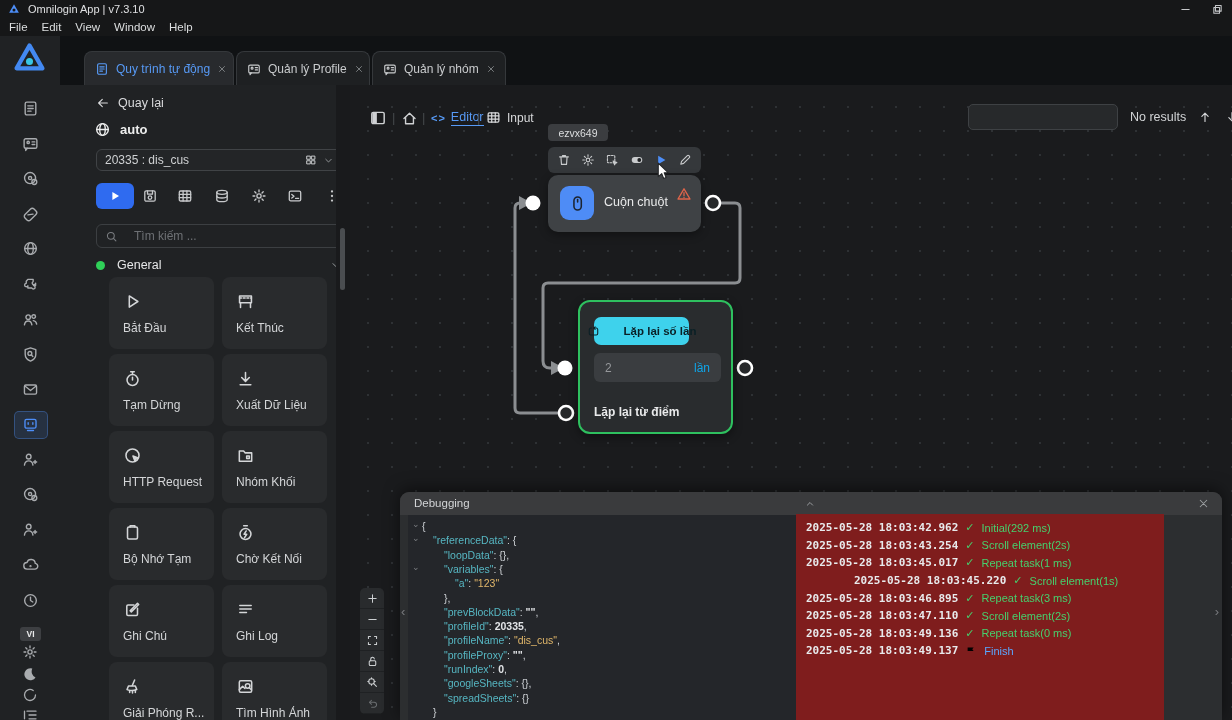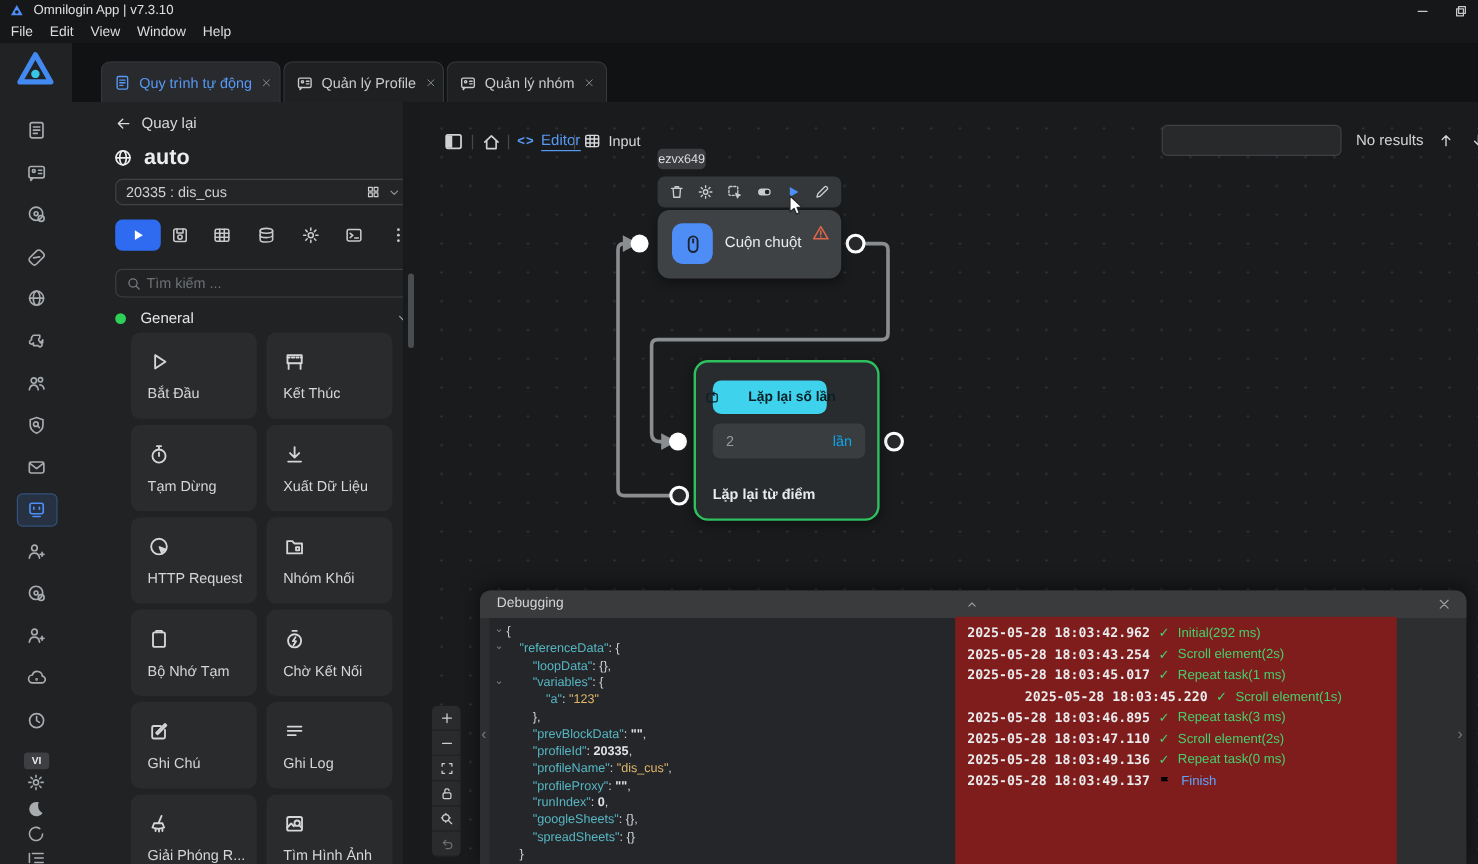--- a/index.html
+++ b/index.html
@@ -27,27 +27,27 @@
   .tabstrip{position:absolute;left:60px;top:36px;width:1172px;height:49px;background:#101214}
   .tab{position:absolute;top:15px;height:34px;background:#1e2022;border:1px solid #35383b;border-bottom:none;border-radius:8px 8px 0 0;display:flex;align-items:center;padding:0 10px;gap:7px;color:#c9cbcd}
   .tab.active{background:#282a2d;color:#579af6}
   .tab .tab-label{font-size:12px;white-space:nowrap}
   .tab .tab-close{width:10px;height:10px;color:#8d9093;display:inline-flex}
   .tab .tab-close svg{width:10px;height:10px}
   
   .panel{position:absolute;left:60px;top:85px;width:276px;height:635px;background:#202224;overflow:hidden}
   .backrow{position:absolute;left:36px;top:11px;display:flex;align-items:center;gap:8px;color:#d9dadc;font-size:12.5px}
   .wfrow{position:absolute;left:34px;top:36px;display:flex;align-items:center;gap:9px;color:#eceded}
-  .wfname{font-size:18px;font-weight:bold}
+  .wfname{font-size:13px;font-weight:bold}
   .profsel{position:absolute;left:36px;top:64px;width:247px;height:22px;border:1px solid #404346;border-radius:6px;background:#232527;display:flex;align-items:center;padding:0 8px;gap:6px;color:#cfd1d3;font-size:12px}
   .profsel .grow{flex:1}
   .ptool{position:absolute;left:0;top:98px;width:276px;height:26px}
   .playbtn{position:absolute;left:36px;top:0;width:38px;height:26px;background:#2f6bf0;border-radius:6px;display:flex;align-items:center;justify-content:center}
   .ptool-ic{position:absolute;top:4px;width:24px;height:18px;display:flex;align-items:center;justify-content:center;color:#c7c9cb}
-  .searchbox{position:absolute;left:36px;top:139px;width:246px;height:24px;border:1px solid #3c3f42;border-radius:6px;display:flex;align-items:center;padding:4px 8px;gap:4px;color:#7a7d81}
+  .searchbox{position:absolute;left:36px;top:139px;width:246px;height:24px;border:1px solid #3c3f42;border-radius:6px;display:flex;align-items:center;padding:4px 8px;gap:16px;color:#7a7d81}
   .searchbox input{flex:1;background:transparent;border:none;outline:none;color:#c9cbcd;font-size:12px}
   .searchbox input::placeholder{color:#6e7175}
   .genrow{position:absolute;left:36px;top:173px;width:246px;display:flex;align-items:center;gap:12px;color:#e6e7e8;font-size:12.5px}
   .gendot{width:9px;height:9px;border-radius:50%;background:#2fd058}
   .genrow .gchev{margin-left:auto;color:#9b9ea1}
   .block-card{position:absolute;width:105px;height:72px;background:#292b2d;border-radius:8px;color:#d4d6d8}
   .block-card .icon{position:absolute;left:14px;top:15px;width:19px;height:19px}
   .block-card .blabel{position:absolute;left:14px;top:44px;font-size:12px;white-space:nowrap;max-width:90px;overflow:hidden}
   .pscroll{position:absolute;left:340px;top:228px;width:5px;height:62px;background:#4a4d50;border-radius:3px}
   .pstrip{position:absolute;left:336px;top:85px;width:14px;height:635px;background:#191a1c}
@@ -58,21 +58,21 @@
   .editor-link{position:absolute;left:431px;top:110px;display:flex;align-items:center;gap:5px;color:#579af6;z-index:3}
   .editor-link .codeg{font-size:11px;font-weight:bold;letter-spacing:1px}
   .editor-link .elabel{font-size:12.5px;border-bottom:1px solid #579af6;padding-bottom:1px}
   .input-link{position:absolute;left:486px;top:110px;display:flex;align-items:center;gap:6px;color:#d8d9db;z-index:3}
   .findbar{position:absolute;left:968px;top:104px;height:26px;display:flex;align-items:center;z-index:3}
   .findbox{width:150px;height:26px;border:1px solid #3e4144;border-radius:5px;background:#27292b;display:flex;align-items:stretch;overflow:hidden}
   .findbox input{flex:1;background:transparent;border:none;outline:none;color:#d5d7d9;padding:0 8px;font-size:12px}
   .noresults{margin-left:12px;font-size:12.5px;color:#d2d4d6;white-space:nowrap}
   .findarrow{margin-left:10px;width:17px;height:17px;color:#d5d7d9;display:flex;align-items:center;justify-content:center}
   .wires{position:absolute;left:0;top:0;z-index:2;pointer-events:none}
-  .nbadge{position:absolute;left:548px;top:124px;width:40px;height:17px;background:#3b3d40;border-radius:4px;color:#dcdedf;font-size:10.5px;display:flex;align-items:center;justify-content:center;z-index:3}
+  .nbadge{position:absolute;left:548px;top:124px;width:60px;height:17px;background:#3b3d40;border-radius:4px;color:#dcdedf;font-size:10.5px;display:flex;align-items:center;justify-content:center;z-index:3}
   .ntoolbar{position:absolute;left:548px;top:147px;width:153px;height:26px;background:#35383b;border-radius:6px;display:flex;align-items:center;justify-content:space-around;padding:0 4px;color:#c9cbcd;z-index:3}
   .ntoolbar .icon{width:14px;height:14px}
   .scrollnode{position:absolute;left:548px;top:175px;width:153px;height:57px;background:#3f4245;border-radius:10px;z-index:3;box-shadow:0 3px 8px rgba(0,0,0,.35)}
   .scrollnode .nicon{position:absolute;left:12px;top:11px;width:34px;height:34px;background:#4e8cf6;border-radius:9px;display:flex;align-items:center;justify-content:center;color:#1c2430}
   .scrollnode .nlabel{position:absolute;left:56px;top:20px;font-size:12.5px;color:#e9eaeb;white-space:nowrap}
   .scrollnode .warn{position:absolute;right:9px;top:11px;width:16px;height:16px;color:#e0654a}
   .loopnode{position:absolute;left:578px;top:300px;width:155px;height:134px;background:#292c2e;border:2.5px solid #2ec05f;border-radius:12px;z-index:3;box-shadow:0 3px 10px rgba(0,0,0,.4)}
   .loopbtn{position:absolute;left:14px;top:15px;width:95px;height:28px;background:#3ed2ec;border-radius:7px;display:flex;align-items:center;justify-content:center;gap:24px;color:#0a2026;font-size:11.5px;font-weight:bold;white-space:nowrap}
   .loopbtn .icon{width:13px;height:13px}
   .loopcount{position:absolute;left:14px;top:51px;width:127px;height:29px;background:#3a3d40;border-radius:6px;display:flex;align-items:center;padding:0 11px;font-size:12px}

